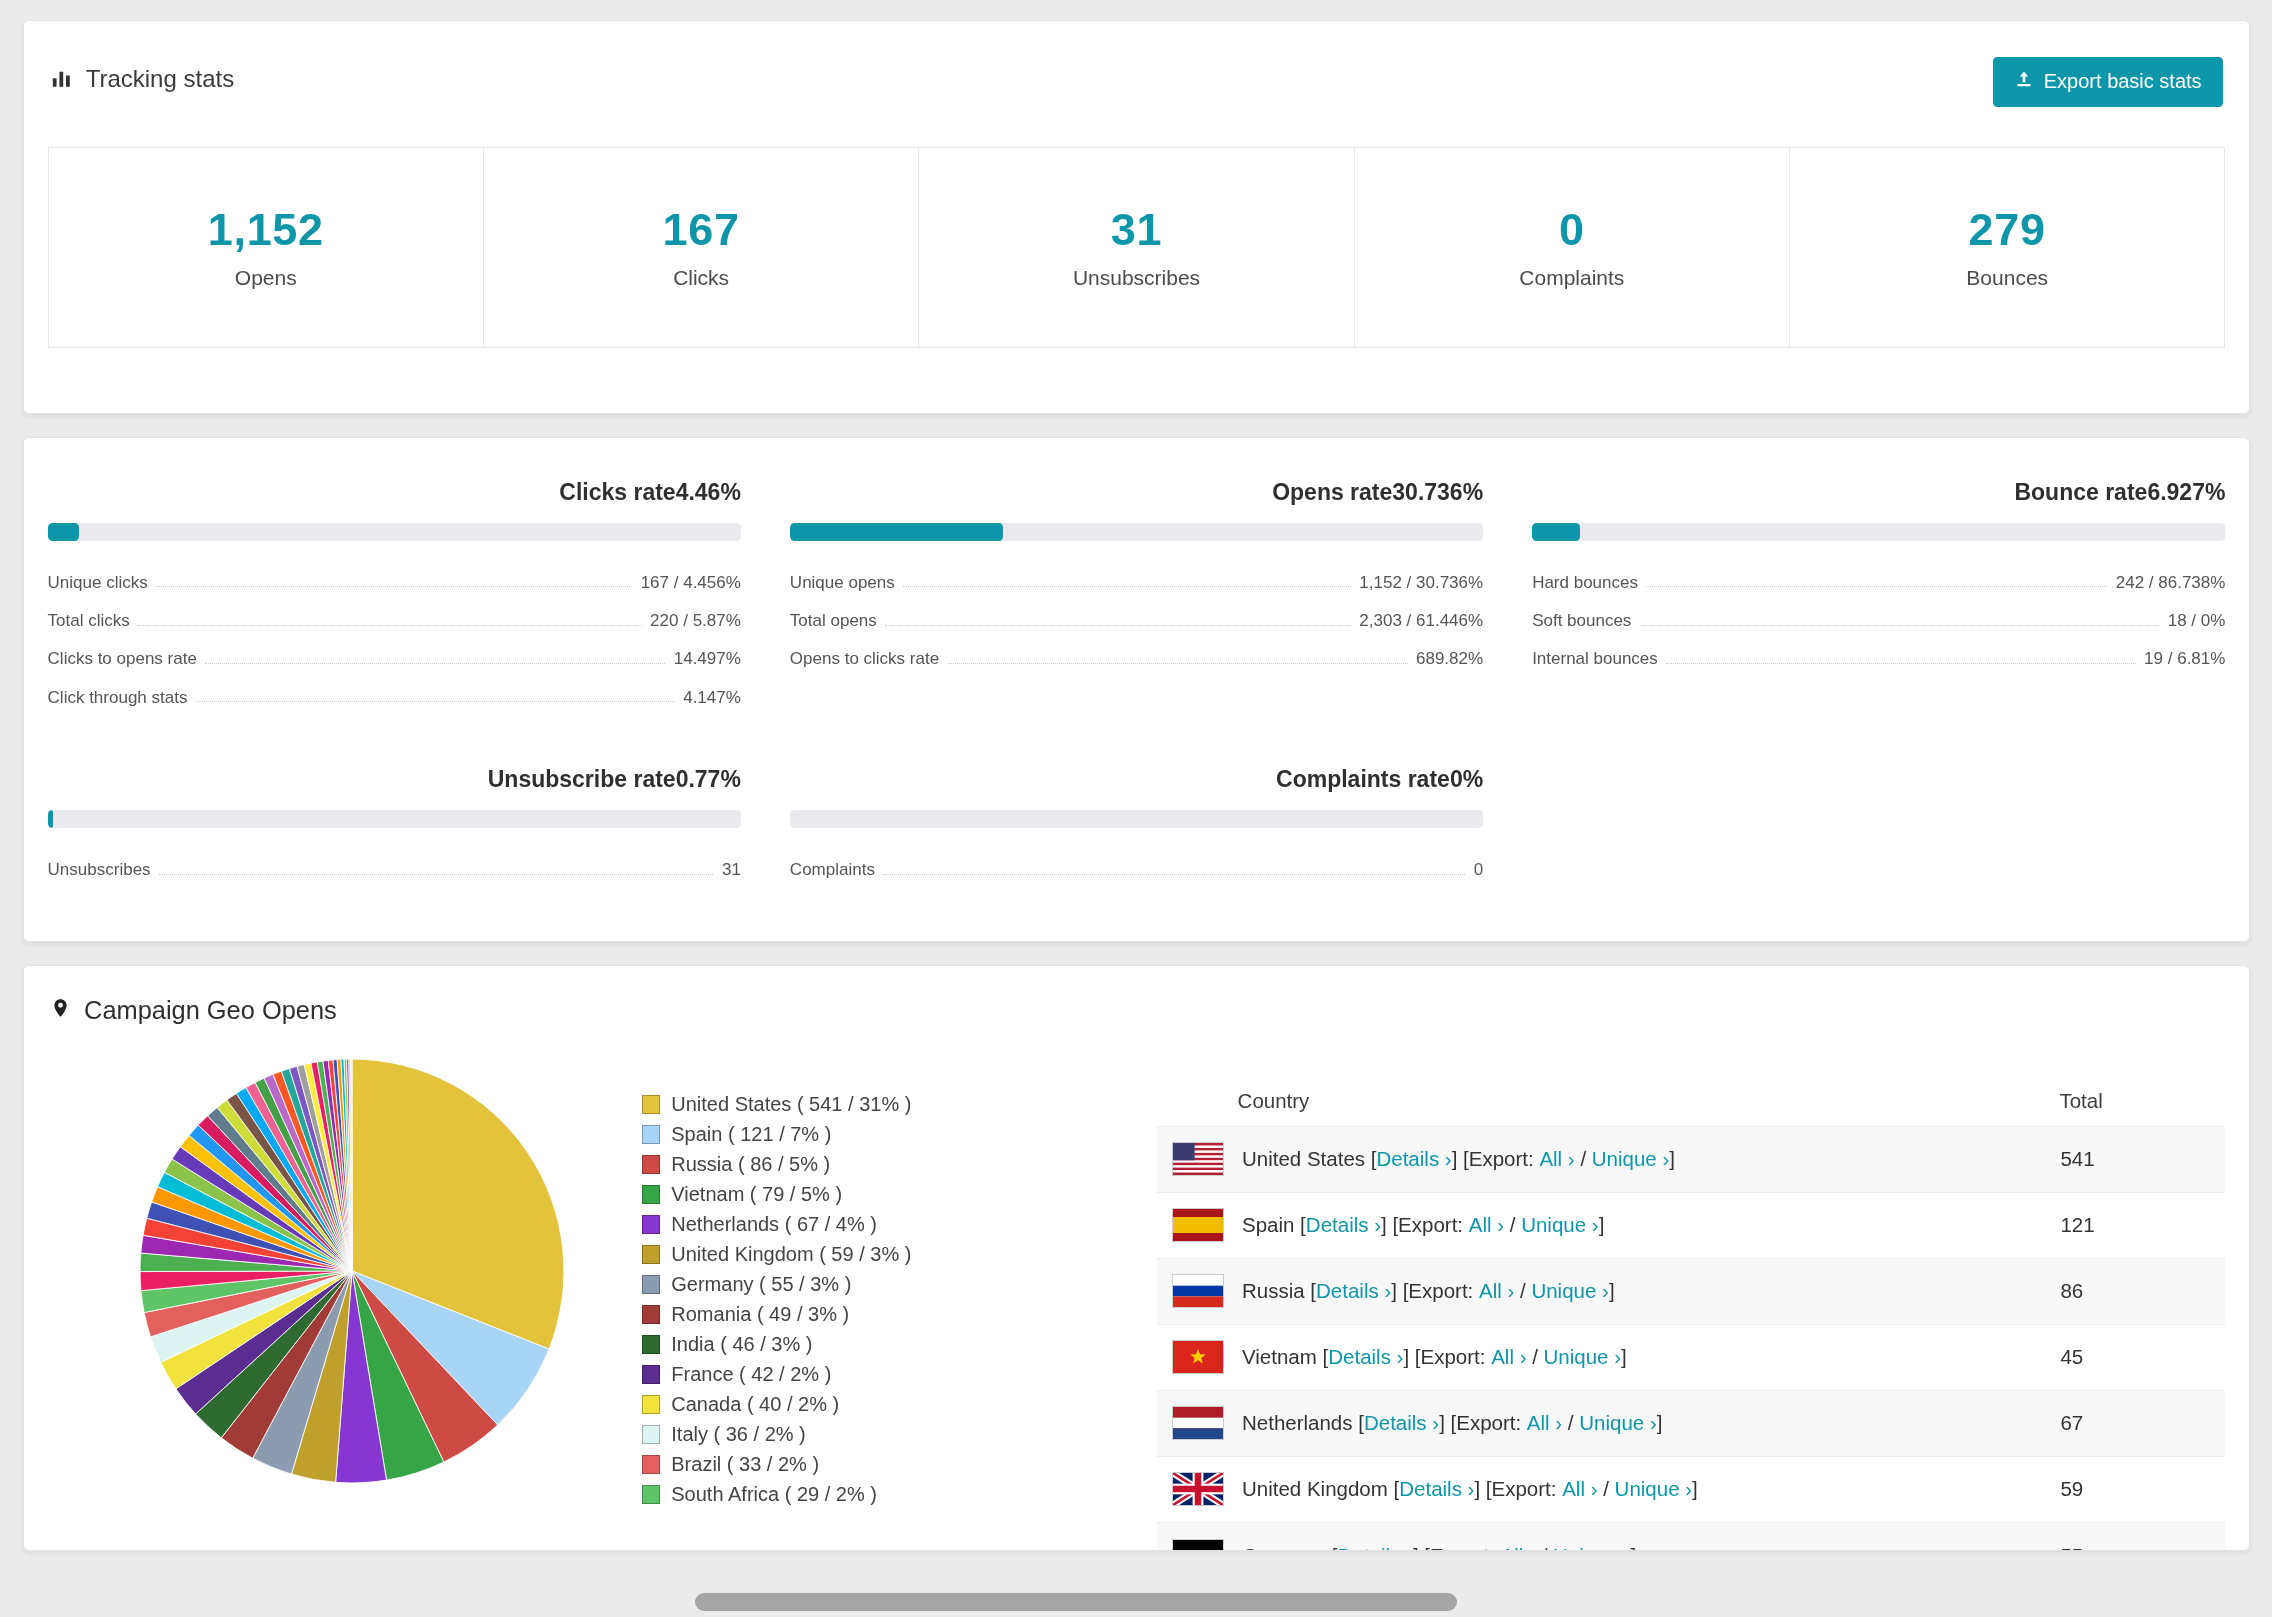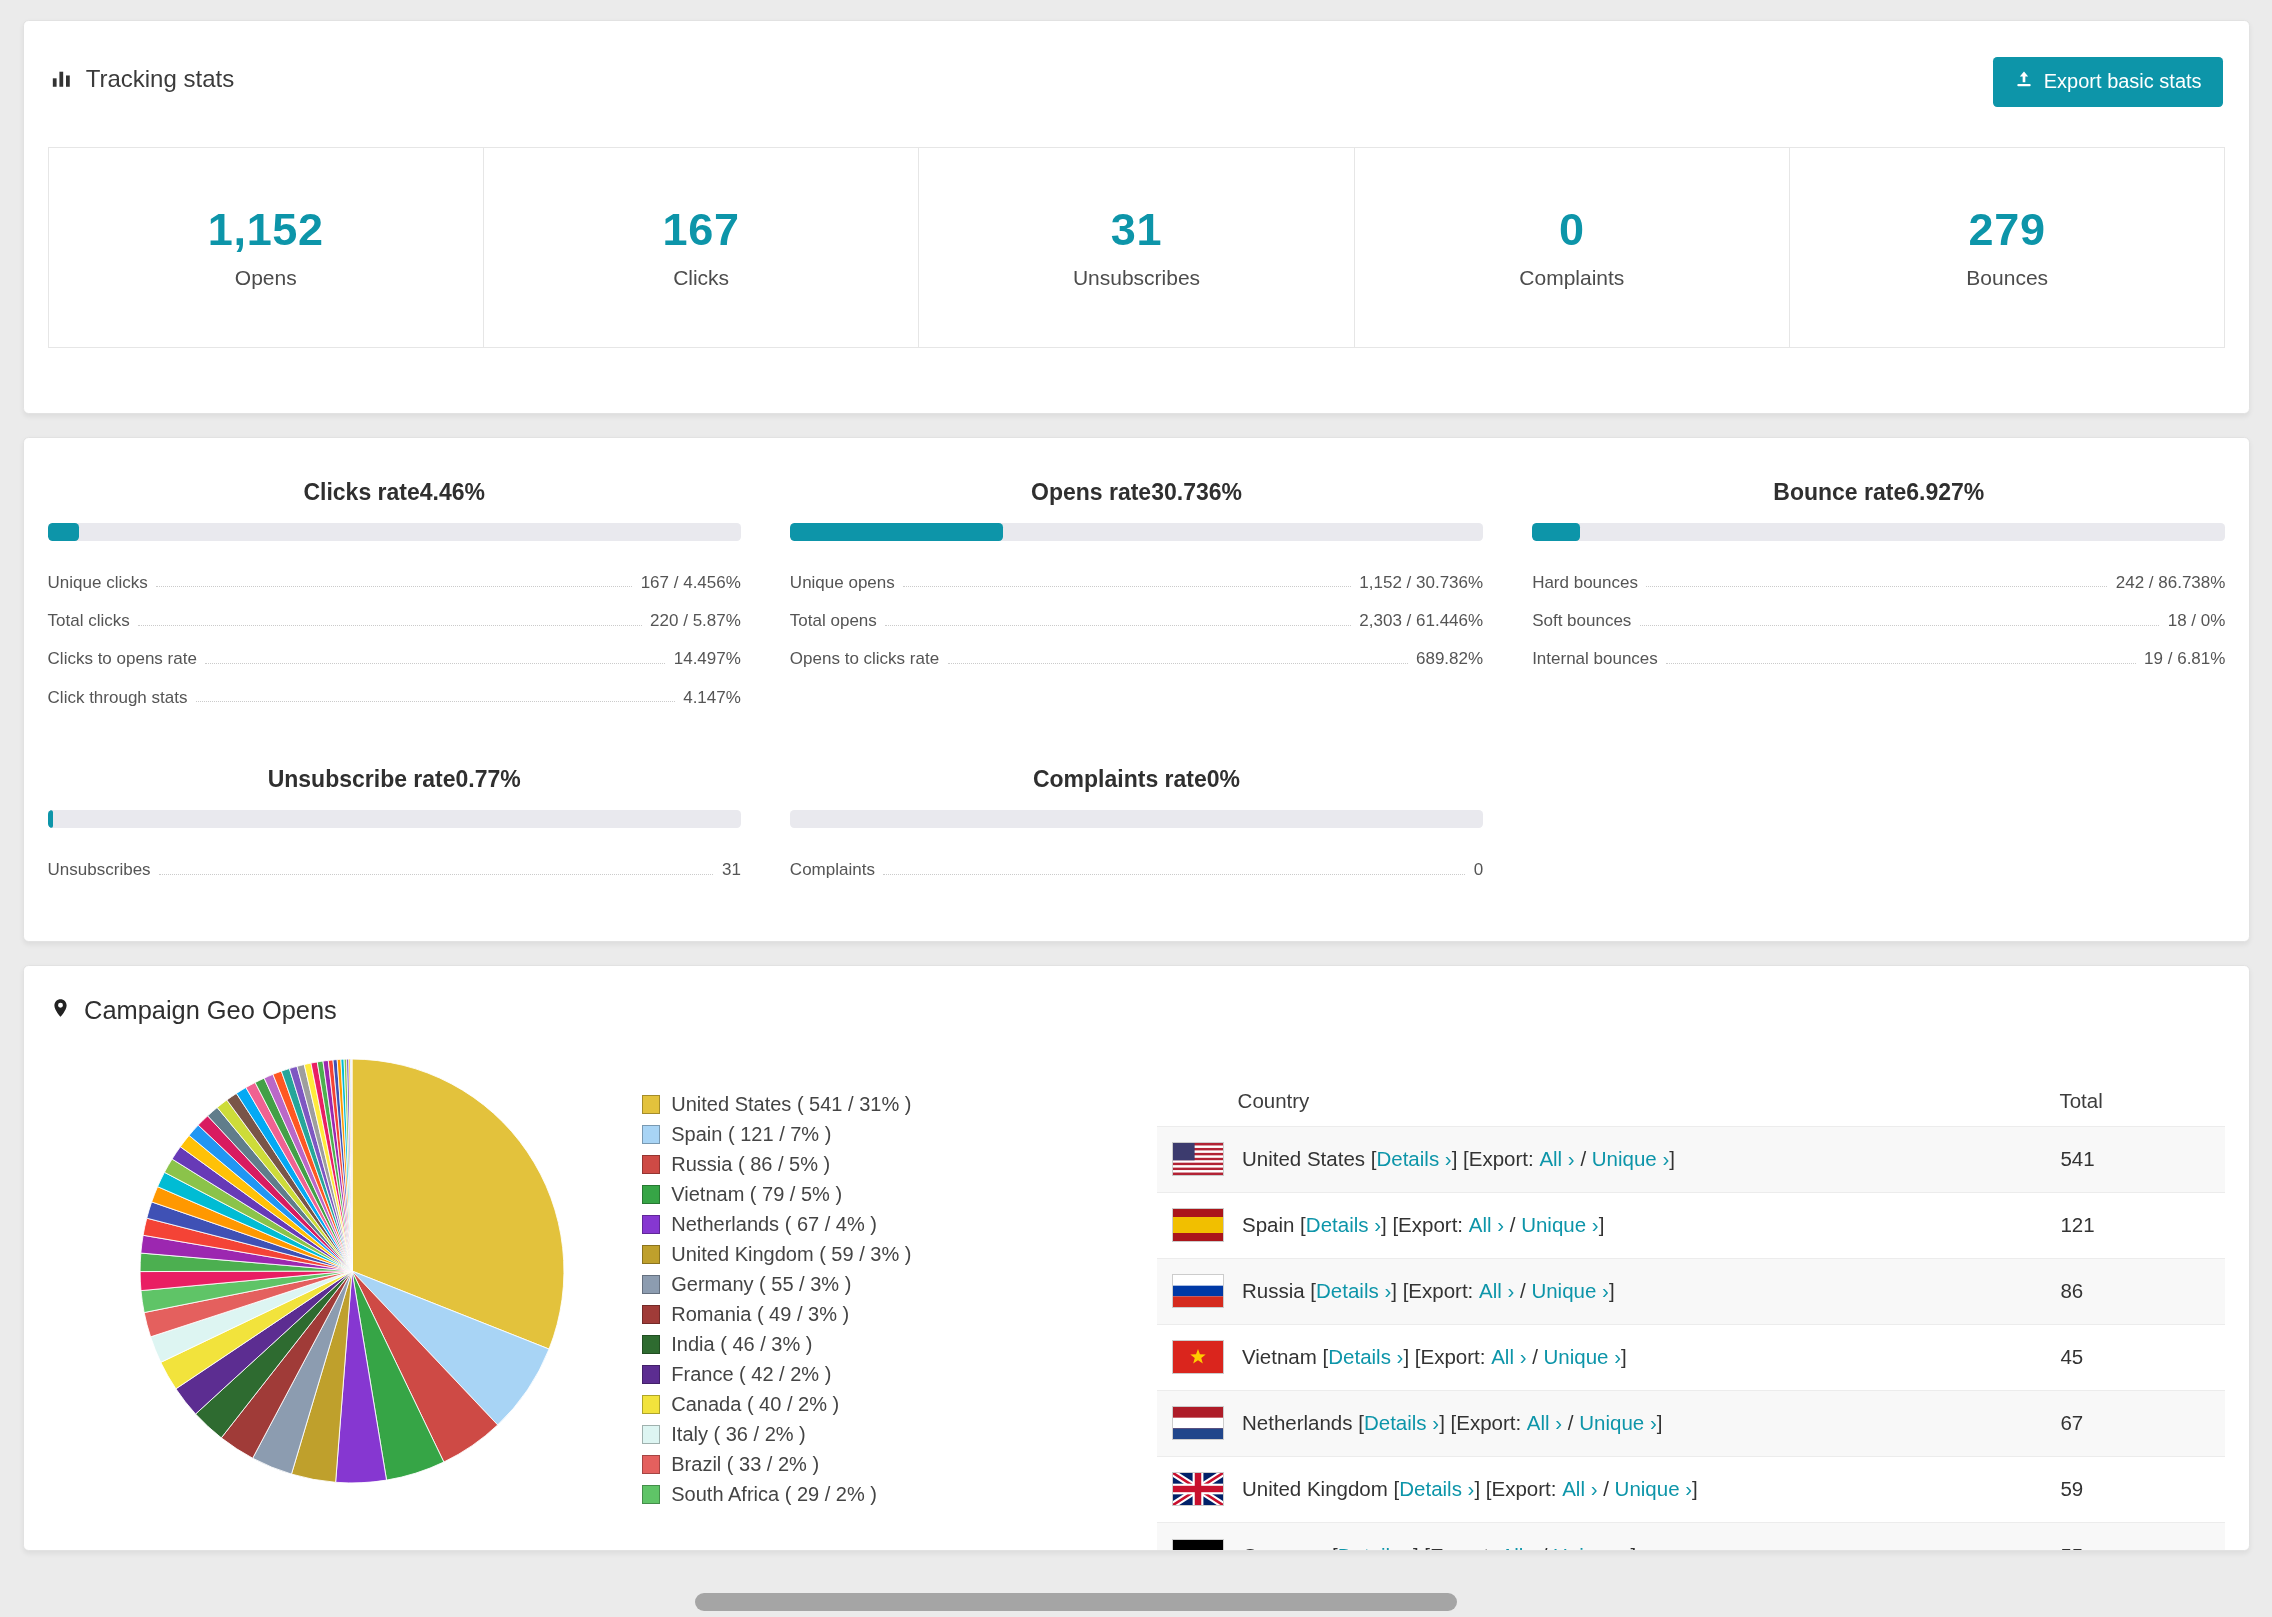--- a/index.html
+++ b/index.html
@@ -29,21 +29,21 @@
   
   .stats-row{display:flex;border:0.7px solid #e6e6e6;align-items:flex-end;}
   .stat-box{flex:1;height:199px;display:flex;flex-direction:column;align-items:center;justify-content:center;border-right:0.7px solid #e6e6e6;}
   .stat-box:last-child{border-right:none;}
   .stat-value{font-size:45px;font-weight:700;color:var(--accent);letter-spacing:0.7px;}
   .stat-label{font-size:21px;color:#4c4c4c;margin-top:10px;}
   .card-1{padding-bottom:65px;}
 
   
   .rates-grid{display:grid;grid-template-columns:repeat(3,1fr);column-gap:49px;row-gap:49px;padding:17px 0 28px;}
-  .rate-head{display:flex;justify-content:center;align-items:baseline;margin-bottom:17px;}
+  .rate-head{display:flex;justify-content:flex-end;align-items:baseline;margin-bottom:17px;}
   .rate-title,.rate-pct{font-size:23px;font-weight:700;color:#2f2f2f;}
   .bar-track{height:18.4px;background:#e9e9ee;border-radius:4.2px;overflow:hidden;}
   .bar-fill{height:100%;background:var(--accent);border-radius:4.2px;}
   .rate-rows{margin-top:22.6px;}
   .rate-row{display:flex;align-items:flex-end;font-size:17px;color:var(--muted);padding:9.2px 0;}
   .rate-row .rlabel{white-space:nowrap;}
   .leader{flex:1;border-bottom:1.4px dotted #cbcbcb;margin:0 8.5px 5.6px;}
   .rvalue{white-space:nowrap;}
 
   

